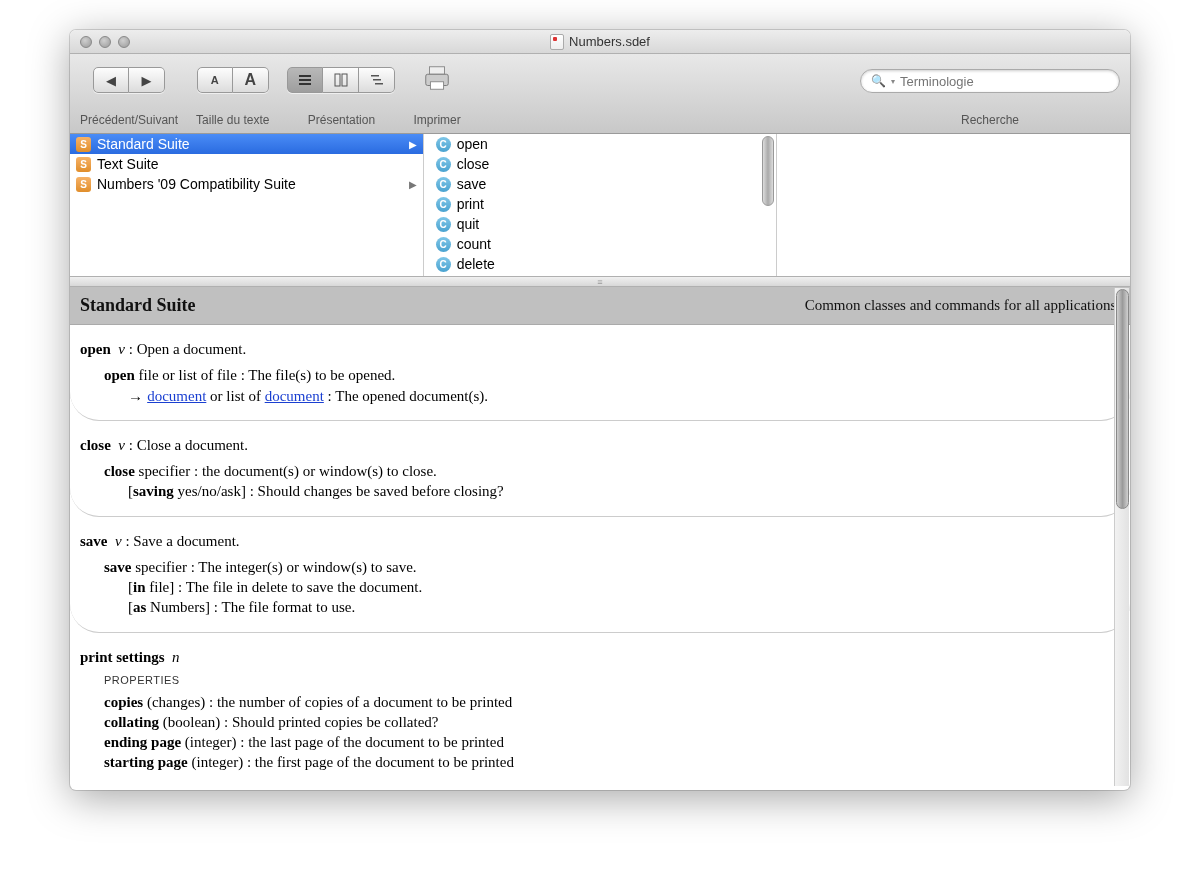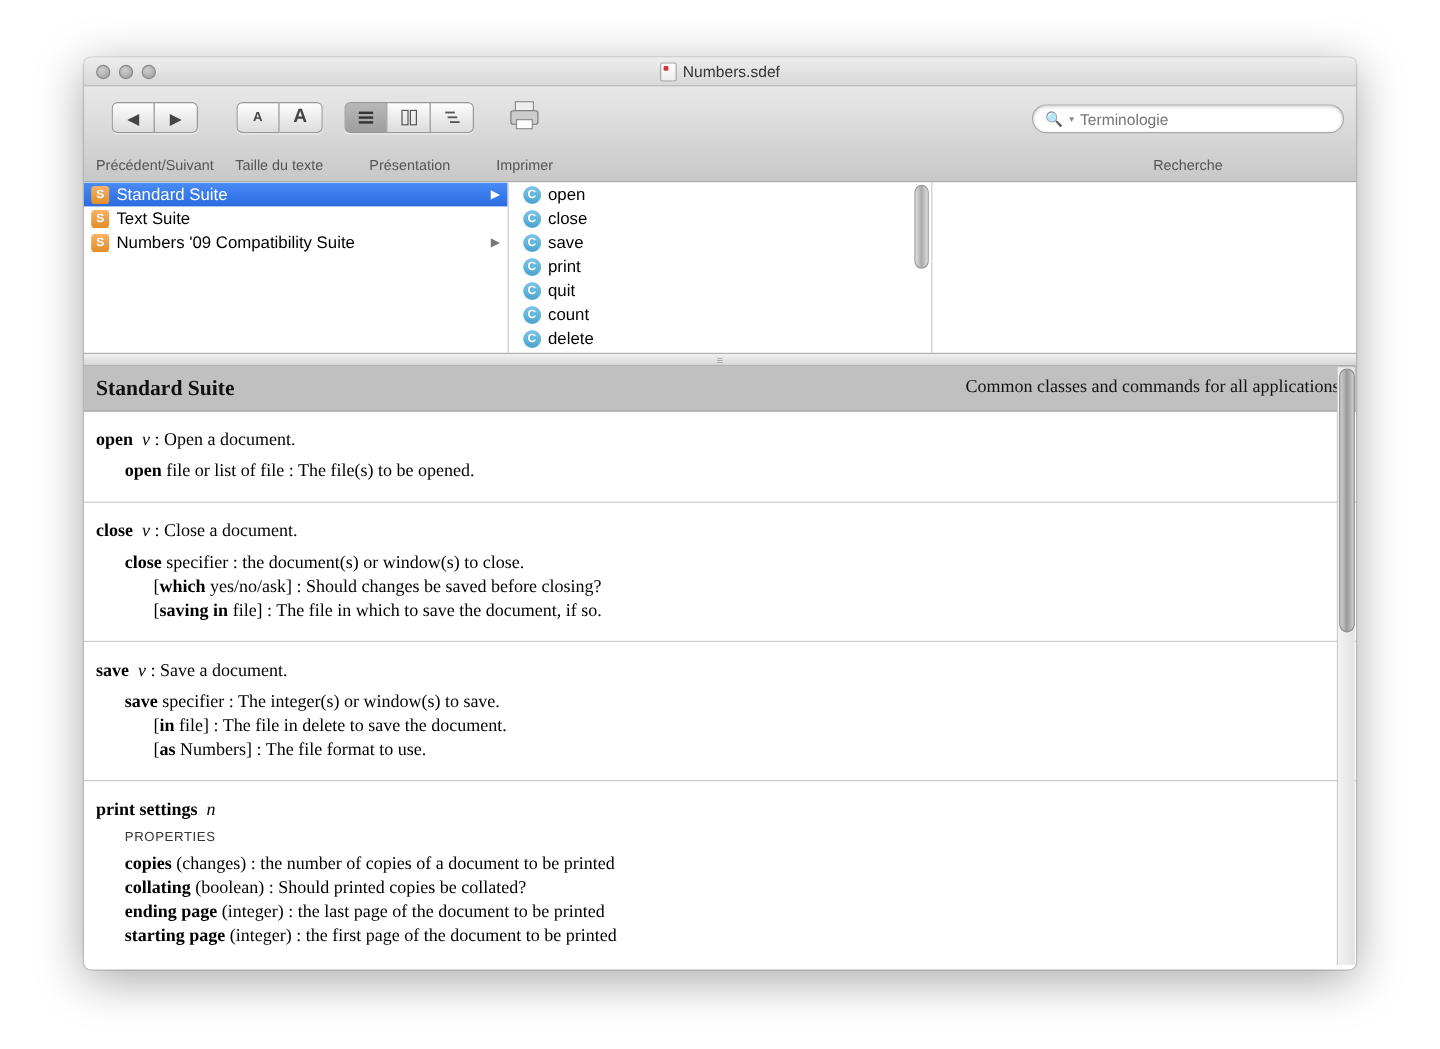--- a/index.html
+++ b/index.html
@@ -1,17 +1,17 @@
 <!DOCTYPE html>
 <html><head>
 <meta charset="utf-8">
 <style>
 * { box-sizing: border-box; margin: 0; padding: 0; }
 body { font-family: "Lucida Grande", "Helvetica Neue", Arial, sans-serif; background: #fff; }
-.desktop { width: 1200px; height: 874px; background: #fff; position: relative; padding-top: 48px; }
+.desktop { width: 1200px; height: 874px; background: #fff; position: relative; padding-top: 30px; }
 .window { margin: 0 auto; width: 1060px; height: 760px; border-radius: 6px; box-shadow: 0 8px 40px rgba(0,0,0,0.35), 0 0 0 1px rgba(0,0,0,0.15); overflow: hidden; background: #fff; }
 .titlebar { height: 24px; background: linear-gradient(#ededed, #d8d8d8); border-bottom: 1px solid #b0b0b0; display: flex; align-items: center; position: relative; }
 .traffic { display: flex; gap: 7px; padding-left: 10px; }
 .tl { width: 12px; height: 12px; border-radius: 50%; background: radial-gradient(circle at 40% 35%, #cfcfcf, #9a9a9a); border: 1px solid #888; }
 .title-center { position: absolute; left: 0; right: 0; text-align: center; font-size: 13px; color: #333; display: flex; align-items: center; justify-content: center; gap: 5px; pointer-events: none; }
 .doc-icon { width: 14px; height: 16px; background: linear-gradient(#fff,#eee); border: 1px solid #aaa; border-radius: 2px; position: relative; }
 .doc-icon::after { content: ""; position: absolute; top: 2px; left: 2px; width: 4px; height: 4px; background: #d33; border-radius: 1px; }
 .toolbar { height: 80px; background: linear-gradient(#e8e8e8, #c8c8c8); border-bottom: 1px solid #9a9a9a; display: flex; align-items: flex-end; padding: 0 10px 6px 10px; }
 .tb-group { display: flex; flex-direction: column; align-items: center; margin-right: 18px; }
 .tb-label { font-size: 12px; color: #555; margin-top: 20px; }
@@ -40,21 +40,21 @@
 .row.sel .arrow { color: #fff; }
 .badge-s { width: 15px; height: 15px; background: linear-gradient(#f7b267,#e08e2b); border-radius: 3px; color: #fff; font-size: 10px; font-weight: bold; display: flex; align-items: center; justify-content: center; }
 .badge-c { width: 15px; height: 15px; background: linear-gradient(#7fc6e8,#4aa3d0); border-radius: 50%; color: #fff; font-size: 10px; font-weight: bold; display: flex; align-items: center; justify-content: center; }
 .col-scroll { position: absolute; right: 2px; top: 2px; bottom: 2px; width: 12px; }
 .thumb { width: 12px; height: 70px; background: linear-gradient(to right,#ddd,#aaa,#ddd); border-radius: 6px; border: 1px solid #999; }
 .divider-grip { height: 10px; background: linear-gradient(#f0f0f0,#d8d8d8); border-bottom: 1px solid #b0b0b0; display:flex; align-items:center; justify-content:center; color:#999; font-size:9px; }
 .detail { height: 500px; overflow: hidden; position: relative; font-family: Georgia, "Times New Roman", serif; }
 .detail-head { background: #c0c0c0; padding: 8px 10px; display: flex; align-items: center; border-bottom: 1px solid #aaa; }
 .detail-title { font-size: 18px; font-weight: bold; color: #111; }
 .detail-sub { margin-left: auto; font-size: 15px; color: #111; }
-.entry { padding: 14px 10px; border-bottom: 1px solid #ccc; font-size: 15px; color: #000; line-height: 1.35; }
+.entry { padding: 14px 10px; border-bottom: 1px solid #ccc; font-size: 15px; color: #000; line-height: 1.35; border-radius: 29px; }
 .entry .sig { margin-bottom: 6px; }
 .entry .body { padding-left: 24px; }
 .entry .body2 { padding-left: 48px; }
 .term { font-weight: bold; }
 .ital { font-style: italic; }
 .link { color: #1a3fd1; text-decoration: underline; }
 .arrow-r { font-family: sans-serif; }
 .props-label { font-size: 11px; letter-spacing: 0.5px; color: #333; padding-left: 24px; margin-bottom: 4px; font-family: "Lucida Grande", sans-serif; }
 .detail-scroll { position: absolute; right: 1px; top: 1px; width: 15px; height: 498px; background: linear-gradient(to right,#f2f2f2,#e2e2e2); border-left: 1px solid #ccc; }
 .detail-thumb { position: absolute; top: 1px; width: 13px; left: 1px; height: 220px; background: linear-gradient(to right,#d0d0d0,#9a9a9a,#d0d0d0); border-radius: 7px; border: 1px solid #888; }
@@ -203,27 +203,27 @@
 
     <div class="detail">
       <div class="detail-head">
         <span class="detail-title">Standard Suite</span>
         <span class="detail-sub">Common classes and commands for all applications.</span>
       </div>
 
       <div class="entry">
         <div class="sig"><span class="term">open</span>&nbsp;&nbsp;<span class="ital">v</span> : <span>Open a document.</span></div>
         <div class="body"><span class="term">open</span><span> file or list of file : The file(s) to be opened.</span></div>
+        <div class="body2"><span class="arrow-r">→ </span><a class="link">document</a><span> or list of </span><a class="link">document</a><span> : The opened document(s).</span></div>
       </div>
 
       <div class="entry">
         <div class="sig"><span class="term">close</span>&nbsp;&nbsp;<span class="ital">v</span> : <span>Close a document.</span></div>
         <div class="body"><span class="term">close</span><span> specifier : the document(s) or window(s) to close.</span></div>
-        <div class="body2">[<span class="term">which</span><span> yes/no/ask] : Should changes be saved before closing?</span></div>
-        <div class="body2">[<span class="term">saving in</span><span> file] : The file in which to save the document, if so.</span></div>
+        <div class="body2">[<span class="term">saving</span><span> yes/no/ask] : Should changes be saved before closing?</span></div>
       </div>
 
       <div class="entry">
         <div class="sig"><span class="term">save</span>&nbsp;&nbsp;<span class="ital">v</span> : <span>Save a document.</span></div>
         <div class="body"><span class="term">save</span><span> specifier : The integer(s) or window(s) to save.</span></div>
         <div class="body2">[<span class="term">in</span><span> file] : The file in delete to save the document.</span></div>
         <div class="body2">[<span class="term">as</span><span> Numbers] : The file format to use.</span></div>
       </div>
 
       <div class="entry" style="border-bottom:none;">

